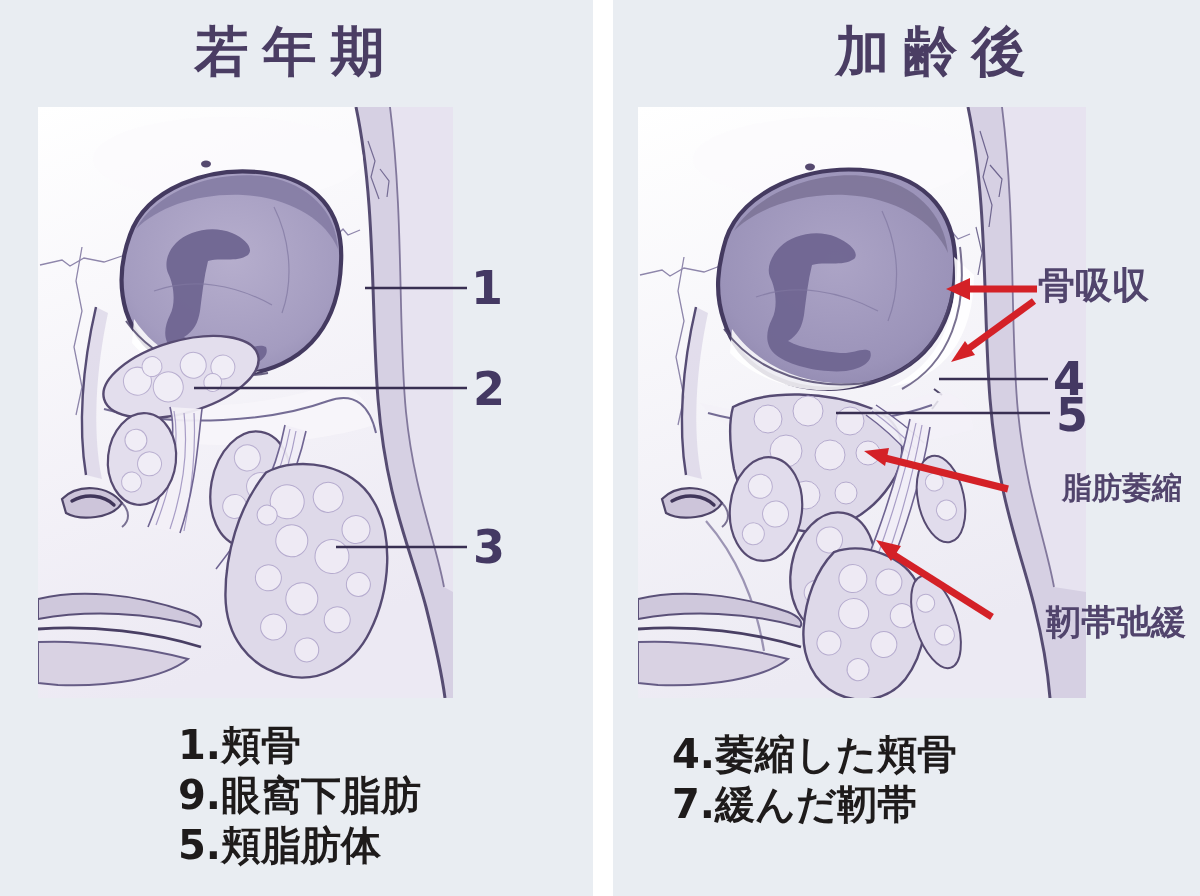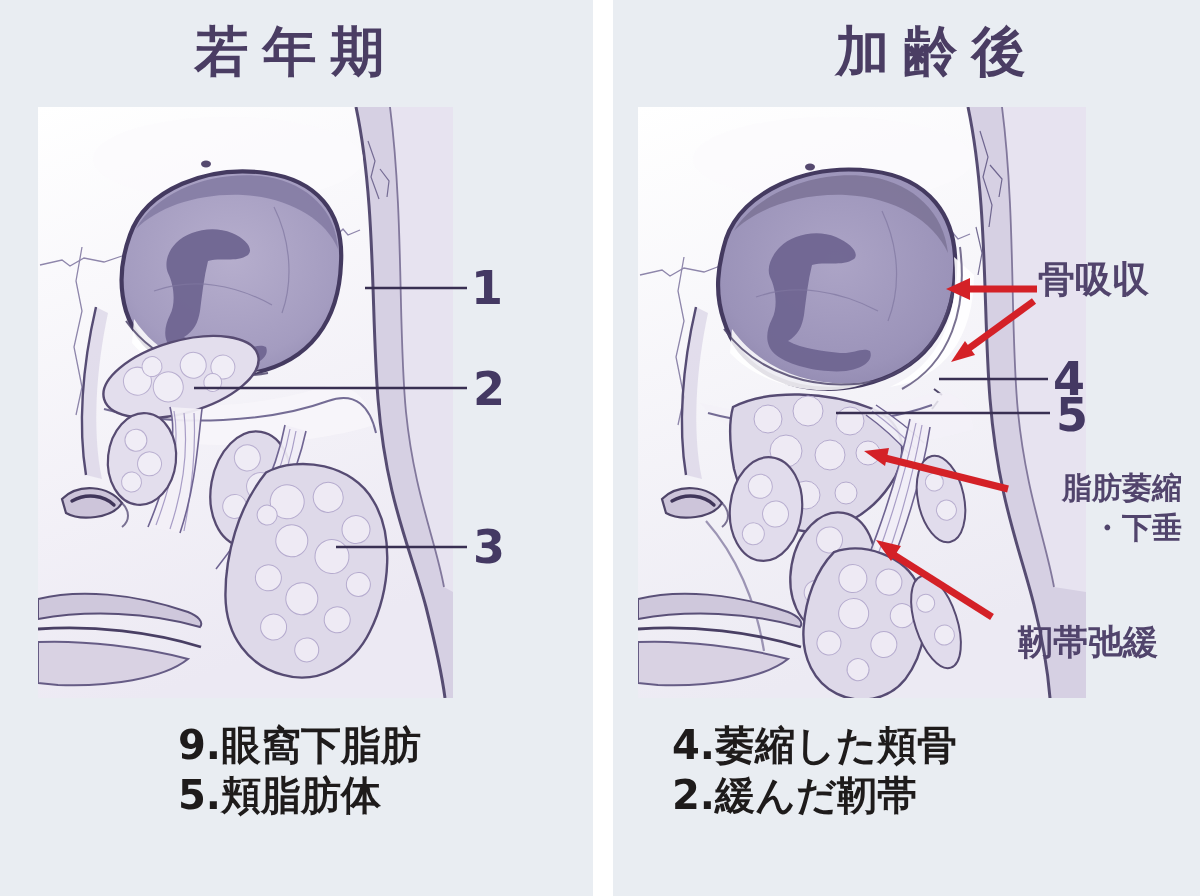--- a/index.html
+++ b/index.html
@@ -14,25 +14,25 @@
   #title-left{left:0;width:593px;}
   #title-right{left:613px;width:649px;}
   .illus{position:absolute;top:107px;}
   #illus-left{left:38px;}
   #illus-right{left:638px;}
   #overlay{position:absolute;left:0;top:0;width:1200px;height:896px;pointer-events:none;}
   .num{position:absolute;transform:translate(-50%,-50%);font-size:46px;font-weight:700;
        color:#443963;line-height:1;}
   .legend{position:absolute;top:720px;font-size:40px;font-weight:700;color:#1e1b1b;line-height:50px;}
   #legend-left{left:178px;}
-  #legend-right{left:672px;}
+  #legend-right{left:672px;margin-top:9px;}
   .anno{position:absolute;font-weight:700;color:#51446c;line-height:40px;}
-  #anno-bone{left:1038px;top:260px;font-size:37px;}
+  #anno-bone{left:1038px;top:266px;font-size:37px;}
   #anno-fat{left:1012px;top:468px;width:170px;text-align:right;font-size:30px;}
-  #anno-lig{left:1018px;top:602px;font-size:35px;margin-top:20px;}
+  #anno-lig{left:1046px;top:602px;font-size:35px;}
 </style>
 </head>
 <body>
 
 <div id="stage">
 
   <div class="half" id="half-left"></div>
   <div class="half" id="half-right"></div>
   <div id="divider"></div>
 
@@ -328,26 +328,26 @@
 
   <div class="num" style="left:487px;top:288px">1</div>
   <div class="num" style="left:489px;top:389px">2</div>
   <div class="num" style="left:489px;top:547px">3</div>
   <div class="num" style="left:1069px;top:379px">4</div>
   <div class="num" style="left:1072px;top:415px">5</div>
 
   <div class="anno" id="anno-bone">骨吸収</div>
   <div class="anno" id="anno-fat">
     <div>脂肪萎縮</div>
-    <div>・下垂</div>
   </div>
   <div class="anno" id="anno-lig">靭帯弛緩</div>
 
   <div class="legend" id="legend-left">
+    <div>1.頬骨</div>
     <div>9.眼窩下脂肪</div>
     <div>5.頬脂肪体</div>
   </div>
   <div class="legend" id="legend-right">
     <div>4.萎縮した頬骨</div>
-    <div>2.緩んだ靭帯</div>
+    <div>7.緩んだ靭帯</div>
   </div>
 
 </div>
 
 </body></html>

